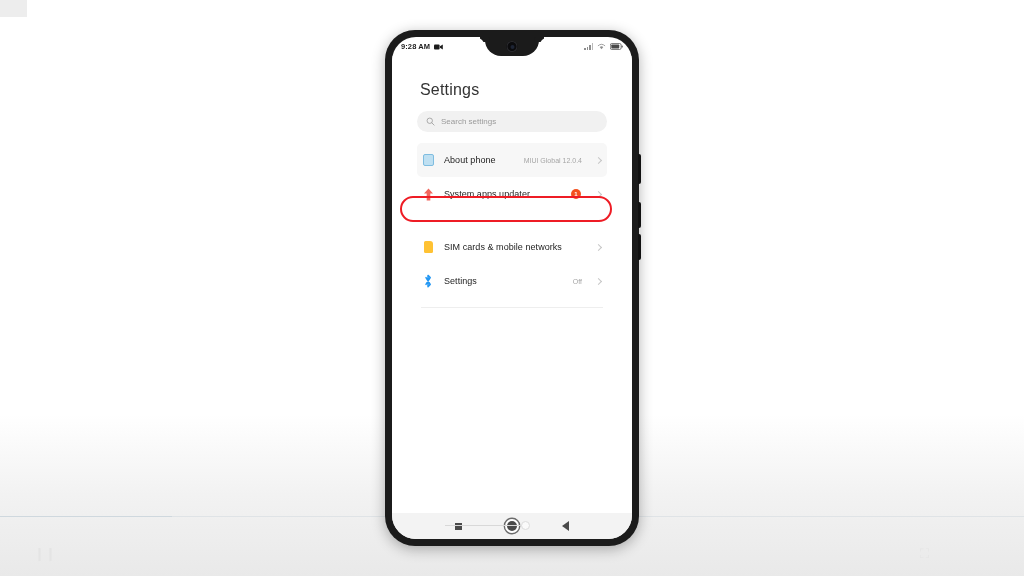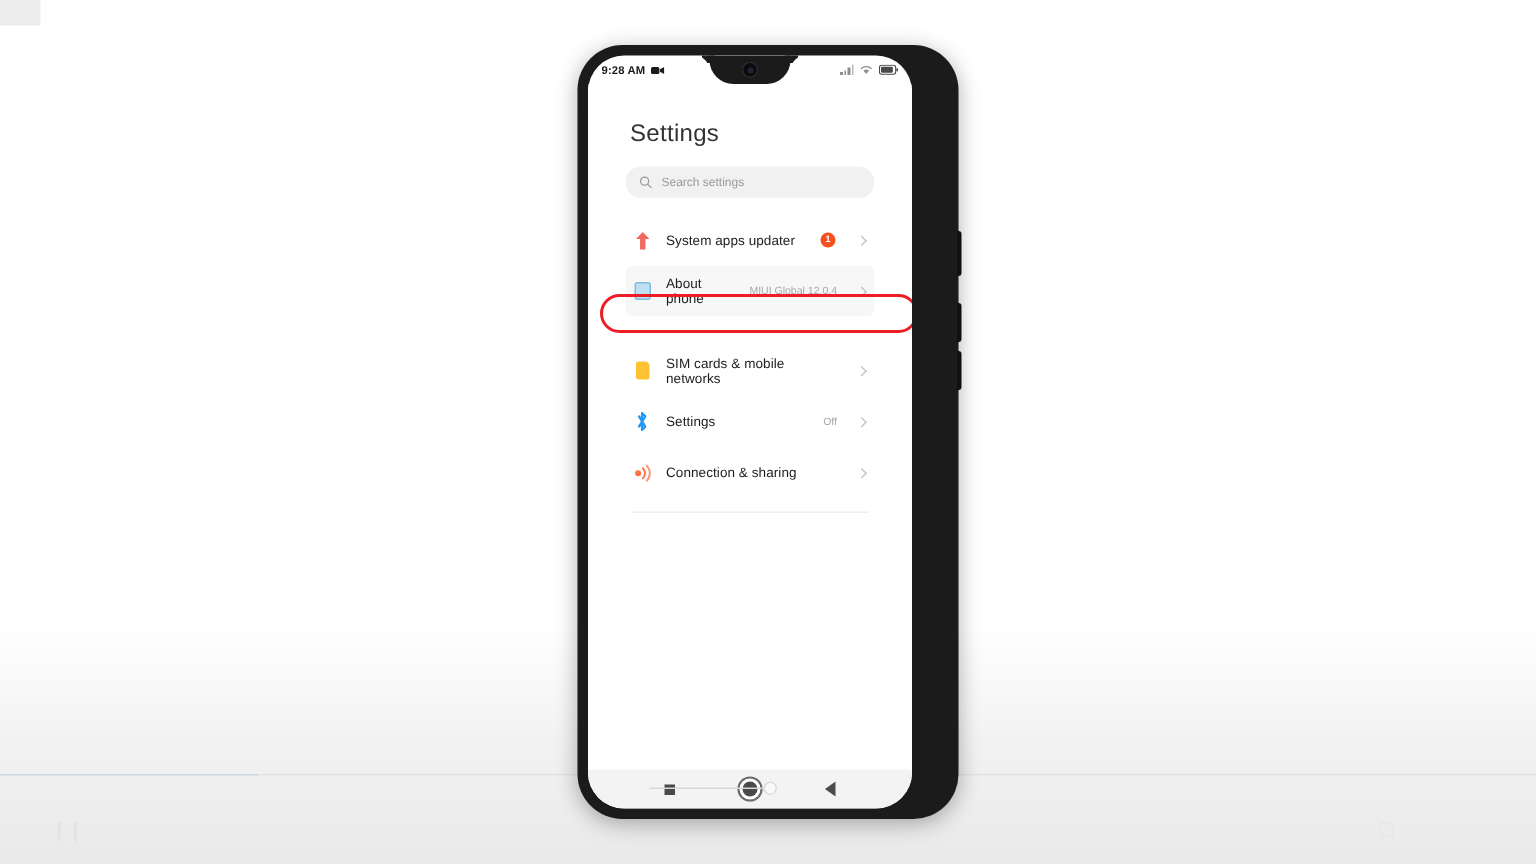--- a/index.html
+++ b/index.html
@@ -48,21 +48,21 @@
     position:absolute; right:-2px; top:172px; width:3px; height:26px;
     background:#111; border-radius:0 2px 2px 0;
   }
   #btn-vol-dn {
     position:absolute; right:-2px; top:204px; width:3px; height:26px;
     background:#111; border-radius:0 2px 2px 0;
   }
 
   #screen {
     position:absolute; left:7px; top:7px;
-    width:216px; height:502px;
+    width:240px; height:502px;
     background:#ffffff;
     border-radius:24px;
     overflow:hidden;
   }
 
   
   #notch {
     position:absolute; left:50%; transform:translateX(-50%); top:0;
     width:54px; height:19px;
     background:#1b1b1b;
@@ -275,40 +275,40 @@
       <div id="searchbar">
         <svg width="9" height="9" viewBox="0 0 12 12">
           <circle cx="5" cy="5" r="3.6" fill="none" stroke="#9a9a9a" stroke-width="1.1"></circle>
           <line x1="7.7" y1="7.7" x2="10.8" y2="10.8" stroke="#9a9a9a" stroke-width="1.1" stroke-linecap="round"></line>
         </svg>
         <span id="search-input-text">Search settings</span>
       </div>
 
       <div class="group" style="margin-top:11px;">
 
+        <div class="row" id="row-about">
+          <span class="row-icon">
+            <span class="ic-about"></span>
+          </span>
+          <span class="row-label">About phone</span>
+          <span class="row-value">MIUI Global 12.0.4</span>
+          <span class="chev"></span>
+        </div>
+
         <div class="row">
           <span class="row-icon">
             <svg width="11" height="13" viewBox="0 0 11 13">
               <path d="M5.5 0.6 L10 5.4 L7.3 5.4 L7.3 12.4 L3.7 12.4 L3.7 5.4 L1 5.4 Z" fill="#f2675e"></path>
             </svg>
           </span>
           <span class="row-label">System apps updater</span>
           <span class="badge">1</span>
           <span class="chev"></span>
         </div>
 
-        <div class="row" id="row-about">
-          <span class="row-icon">
-            <span class="ic-about"></span>
-          </span>
-          <span class="row-label">About phone</span>
-          <span class="row-value">MIUI Global 12.0.4</span>
-          <span class="chev"></span>
-        </div>
-
       </div>
 
       <div class="divider"></div>
 
       <div class="group" style="margin-top:0;">
 
         <div class="row">
           <span class="row-icon">
             <span class="ic-sim"></span>
           </span>
@@ -322,32 +322,20 @@
           <span class="row-icon">
             <svg width="10" height="14" viewBox="0 0 10 14">
               <path d="M3 3.6 L7.2 10.4 L5 12.6 L5 1.4 L7.2 3.6 L3 10.4" stroke="#2196f3" stroke-width="1.5" fill="none" stroke-linecap="round" stroke-linejoin="round"></path>
             </svg>
           </span>
           <span class="row-label">Settings</span>
           <span class="row-value">Off</span>
           <span class="chev"></span>
         </div>
 
-        <div class="row">
-          <span class="row-icon">
-            <svg width="13" height="13" viewBox="0 0 13 13">
-              <circle cx="3.4" cy="6.5" r="2" fill="#ff7043"></circle>
-              <path d="M6.6 3.2 A4.6 4.6 0 0 1 6.6 9.8" stroke="#ff7043" stroke-width="1.3" fill="none" stroke-linecap="round"></path>
-              <path d="M9.2 1.6 A7 7 0 0 1 9.2 11.4" stroke="#ff7043" stroke-width="1.3" fill="none" stroke-linecap="round" opacity=".75"></path>
-            </svg>
-          </span>
-          <span class="row-label">Connection &amp; sharing</span>
-          <span class="row-value"></span>
-          <span class="chev"></span>
-        </div>
       </div>
 
       <div class="divider"></div>
 
 
     </div>
 
     <div id="annotation-oval"></div>
 
     <div id="navbar">

